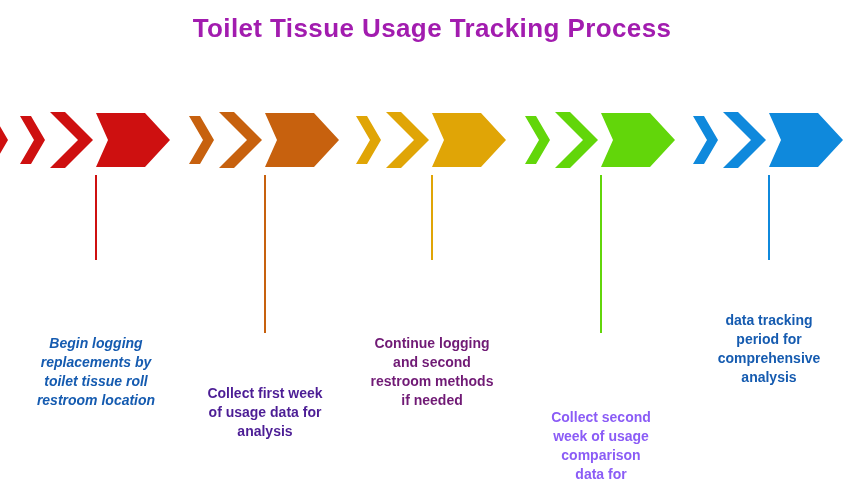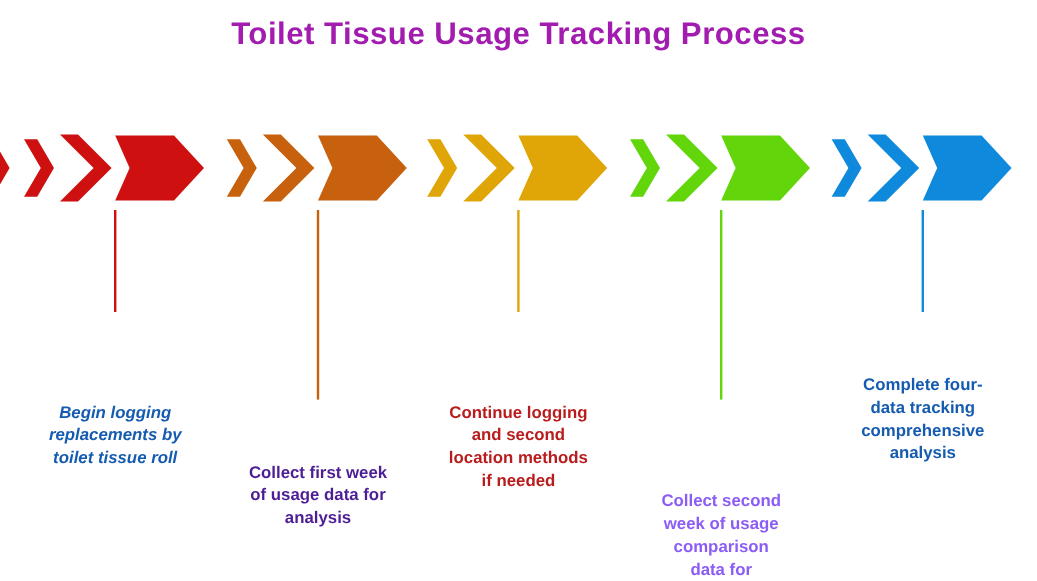--- a/index.html
+++ b/index.html
@@ -64,20 +64,21 @@
           <polygon points="-37,4 -26,4 -12,28 -26,52 -37,52 -23,28" fill="#ce1010"></polygon>
           <polygon points="0,4 11,4 25,28 11,52 0,52 14,28" fill="#ce1010"></polygon>
           <polygon points="30,0 45,0 73,28 45,56 30,56 58,28" fill="#ce1010"></polygon>
           <polygon points="76,1 125,1 150,28 125,55 76,55 88,28" fill="#ce1010"></polygon>
         </svg>
         <div class="stem" style="height: 85px; background: rgb(206, 16, 16);"></div>
         <div class="label" style="top: 222px; color: rgb(21, 91, 176);">
           <div>Begin logging</div>
           <div>replacements by</div>
           <div>toilet tissue roll</div>
+          <div>restroom location</div>
         </div>
       </div>
       <div class="step" style="left: 189px;">
         <svg viewBox="-40 0 190 56" width="190" height="56" class="arrows">
           <polygon points="0,4 11,4 25,28 11,52 0,52 14,28" fill="#c7610e"></polygon>
           <polygon points="30,0 45,0 73,28 45,56 30,56 58,28" fill="#c7610e"></polygon>
           <polygon points="76,1 125,1 150,28 125,55 76,55 88,28" fill="#c7610e"></polygon>
         </svg>
         <div class="stem" style="height: 158px; background: rgb(199, 97, 14);"></div>
         <div class="label" style="top: 272px; color: #4c1d95;">
@@ -86,24 +87,24 @@
           <div>analysis</div>
         </div>
       </div>
       <div class="step" style="left: 356px;">
         <svg viewBox="-40 0 190 56" width="190" height="56" class="arrows">
           <polygon points="0,4 11,4 25,28 11,52 0,52 14,28" fill="#e0a506"></polygon>
           <polygon points="30,0 45,0 73,28 45,56 30,56 58,28" fill="#e0a506"></polygon>
           <polygon points="76,1 125,1 150,28 125,55 76,55 88,28" fill="#e0a506"></polygon>
         </svg>
         <div class="stem" style="height: 85px; background: rgb(224, 165, 6);"></div>
-        <div class="label" style="top: 222px; color: #b91c1c;">
+        <div class="label" style="top: 222px; color: #701a75;">
           <div>Continue logging</div>
           <div>and second</div>
-          <div>location methods</div>
+          <div>restroom methods</div>
           <div>if needed</div>
         </div>
       </div>
       <div class="step" style="left: 525px;">
         <svg viewBox="-40 0 190 56" width="190" height="56" class="arrows">
           <polygon points="0,4 11,4 25,28 11,52 0,52 14,28" fill="#62d60a"></polygon>
           <polygon points="30,0 45,0 73,28 45,56 30,56 58,28" fill="#62d60a"></polygon>
           <polygon points="76,1 125,1 150,28 125,55 76,55 88,28" fill="#62d60a"></polygon>
         </svg>
         <div class="stem" style="height: 158px; background: rgb(98, 214, 10);"></div>
@@ -115,20 +116,20 @@
         </div>
       </div>
       <div class="step" style="left: 693px;">
         <svg viewBox="-40 0 190 56" width="190" height="56" class="arrows">
           <polygon points="0,4 11,4 25,28 11,52 0,52 14,28" fill="#0f89dc"></polygon>
           <polygon points="30,0 45,0 73,28 45,56 30,56 58,28" fill="#0f89dc"></polygon>
           <polygon points="76,1 125,1 150,28 125,55 76,55 88,28" fill="#0f89dc"></polygon>
         </svg>
         <div class="stem" style="height: 85px; background: rgb(15, 137, 220);"></div>
         <div class="label" style="top: 199px; color: rgb(21, 91, 176);">
-          <div>Complete four-</div>
           <div>data tracking</div>
+          <div>period for</div>
           <div>comprehensive</div>
           <div>analysis</div>
         </div>
       </div>
     </div>
 </div>
 
 </body></html>

